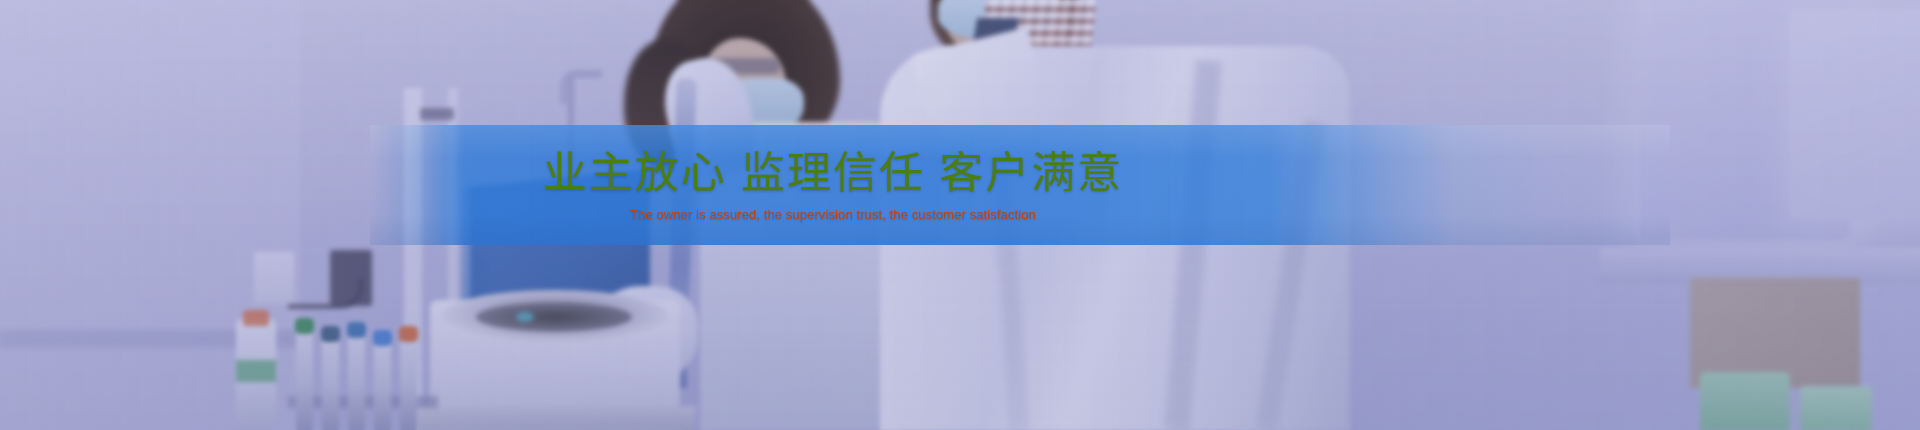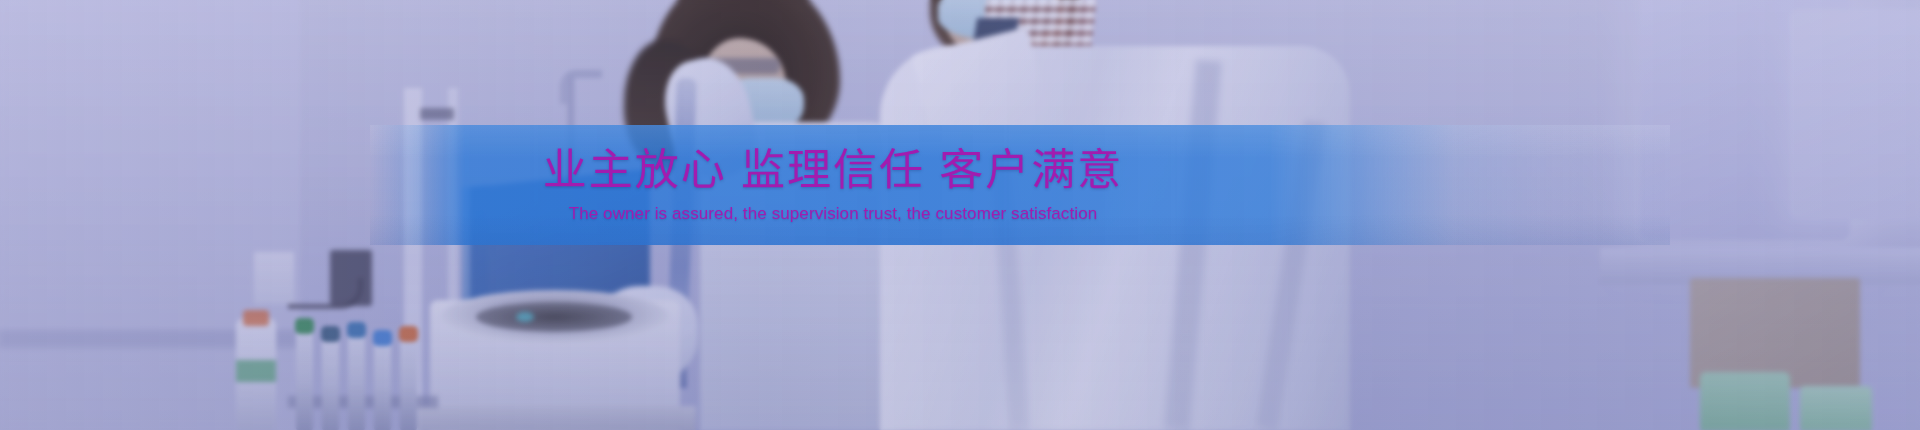--- a/index.html
+++ b/index.html
@@ -511,32 +511,32 @@
     display: flex;
     flex-direction: column;
     align-items: center;
     justify-content: center;
   }
   .headline {
     margin: 0;
     font-size: 44px;
     line-height: 1.12;
     font-weight: 400;
-    color: #a21caf;
+    color: #4d7c0f;
     letter-spacing: 2px;
     white-space: nowrap;
     text-shadow: 0 1px 3px rgba(20,50,110,.30);
     transform: translateX(-127px);
   }
   .subline {
     margin: 10px 0 0 0;
-    font-size: 17px;
+    font-size: 13px;
     line-height: 1.2;
     font-weight: 400;
-    color: #a21caf;
+    color: #c2410c;
     letter-spacing: .1px;
     white-space: nowrap;
     text-shadow: 0 1px 2px rgba(20,50,110,.28);
     transform: translateX(-127px);
   }
 </style>
 </head>
 <body>
 
 <div class="banner">

